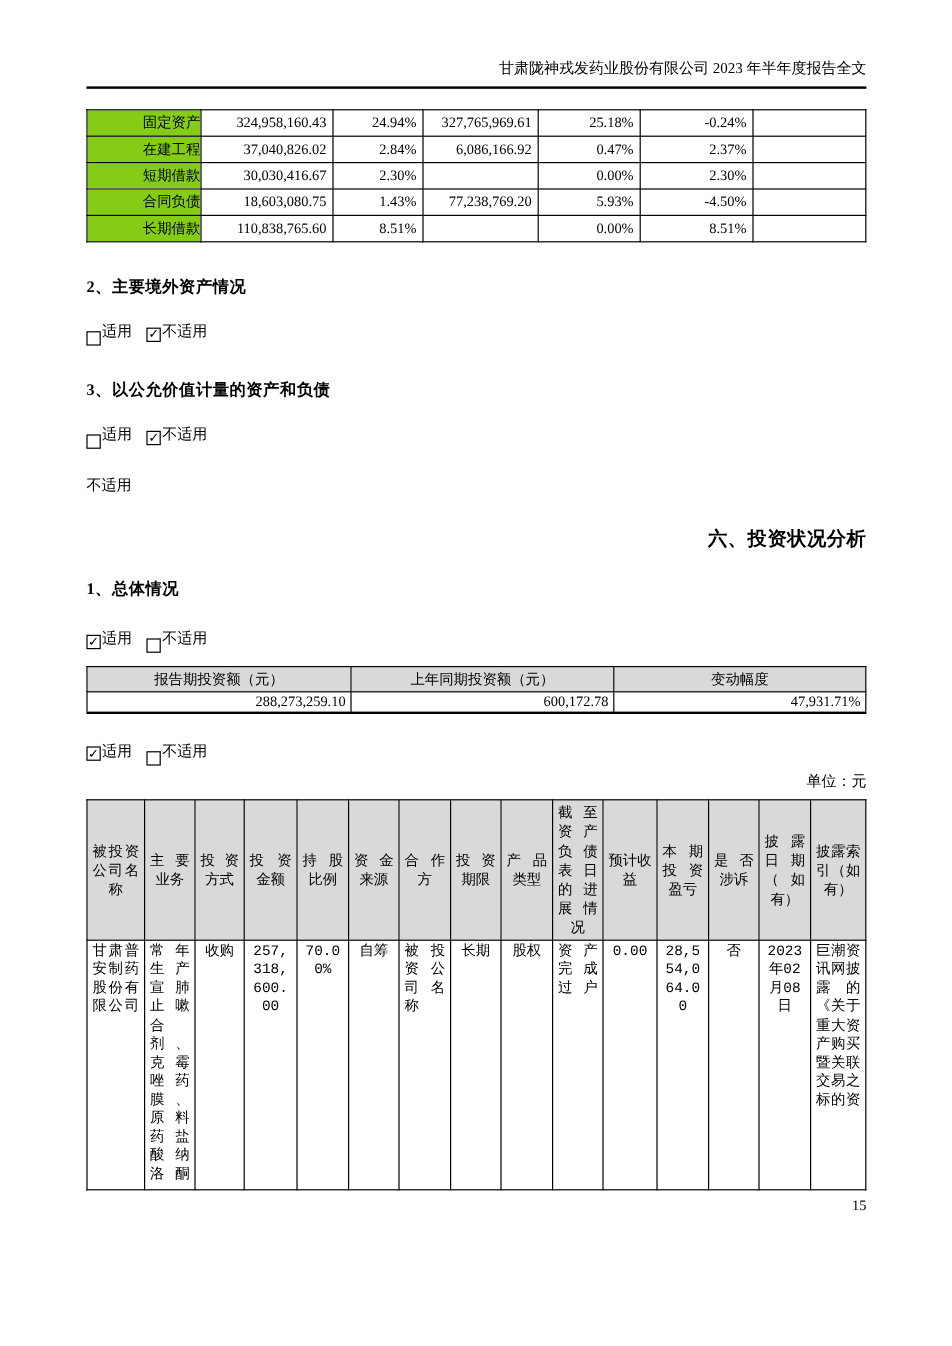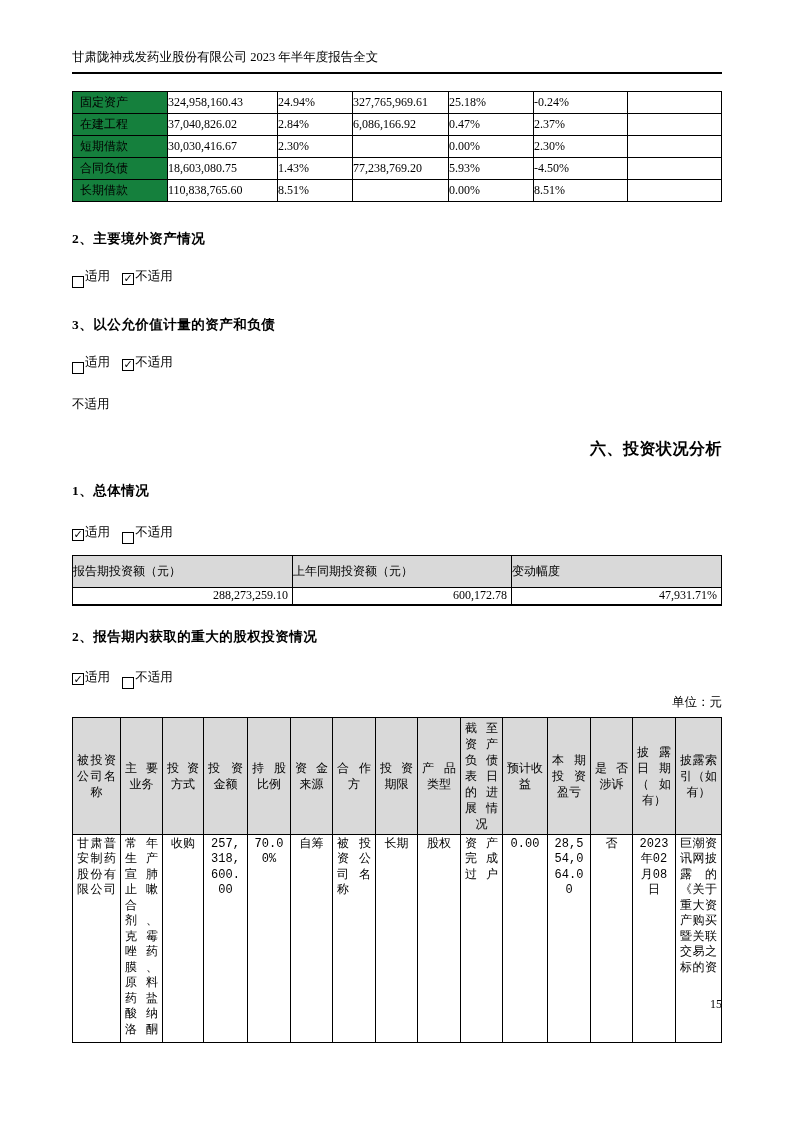--- a/index.html
+++ b/index.html
@@ -5,48 +5,48 @@
   * { margin:0; padding:0; box-sizing:border-box; }
   html,body { background:#ffffff; }
   .page {
     position:relative; width:793px; height:1122px; background:#fff;
     font-family:"Liberation Serif","DejaVu Serif",serif; color:#000;
     overflow:hidden; margin:0 auto;
   }
   .content { padding:50px 71px 0 72px; }
 
   
-  .doc-header { text-align:left; font-size:12.5px; line-height:15px;
+  .doc-header { text-align:right; font-size:12.5px; line-height:15px;
     padding-bottom:7px; border-bottom:2px solid #000; }
 
   
   table { border-collapse:collapse; width:100%; table-layout:fixed; }
   td,th { border:1px solid #000; font-weight:normal; overflow:hidden; }
 
   
   .t1 { margin-top:17px; border:1.5px solid #000; }
   .t1 td { font-size:12px; height:22px; }
-  .t1 .lbl { background:#15803d; text-align:left; padding-left:7px; }
-  .t1 .num { text-align:left; padding-right:5px; }
+  .t1 .lbl { background:#84cc16; text-align:right; padding-left:7px; }
+  .t1 .num { text-align:right; padding-right:5px; }
 
   
   .h-sub { font-size:13.5px; font-weight:bold; margin-top:28px; letter-spacing:0.5px; }
   .h-main { font-size:16px; font-weight:bold; margin-top:26px; letter-spacing:0.5px;text-align:right; }
   .body-text { font-size:12.5px; margin-top:22px; }
 
   
   .applicability { margin-top:21px; font-size:12.5px; line-height:14px; }
   .cb { display:inline-flex; width:12px; height:12px; border:1px solid #000;
     align-items:center; justify-content:center; margin-right:1px; vertical-align:-2px;
     font-family:"DejaVu Sans","Liberation Sans",sans-serif; font-size:11px; line-height:11px; }
   .cb-pair + .cb-pair { margin-left:9px; }
 
   
   .t2 { margin-top:11px; border:1.5px solid #000; border-bottom-width:2px; }
-  .t2 th { background:#d9d9d9; font-size:12px; height:32px; text-align:left; }
+  .t2 th { background:#d9d9d9; font-size:12px; height:21px; text-align:center; }
   .t2 td { font-size:12px; height:17px; text-align:right; padding-right:4px;padding-left:36px; }
 
   .unit-note { margin-top:5px; text-align:right; font-size:12.5px; }
 
   
   .t3 { margin-top:6px; border:1.5px solid #000; }
   .t3 th { background:#d9d9d9; padding:2px 4px; }
   .t3 td { padding:2px 4px; vertical-align:middle; }
   .hbox { height:112px; display:flex; align-items:center; }
   .hbox span { display:block; width:100%; font-size:12px; line-height:16px;
@@ -175,21 +175,20 @@
         <th>变动幅度</th>
       </tr>
       <tr>
         <td>288,273,259.10</td>
         <td>600,172.78</td>
         <td>47,931.71%</td>
       </tr>
     </tbody>
       </table>
 
-    <div class="h-sub" style="margin-top:22px">2、报告期内获取的重大的股权投资情况</div>
     <div class="applicability" style="margin-top:24px">
       <span class="cb-pair"><span class="cb">
             <span>✓</span>
           </span><span>适用</span></span>
       <span class="cb-pair"><span class="cb">
             <span></span>
           </span><span>不适用</span></span>
     </div>
 
     <div class="unit-note">单位：元</div>

